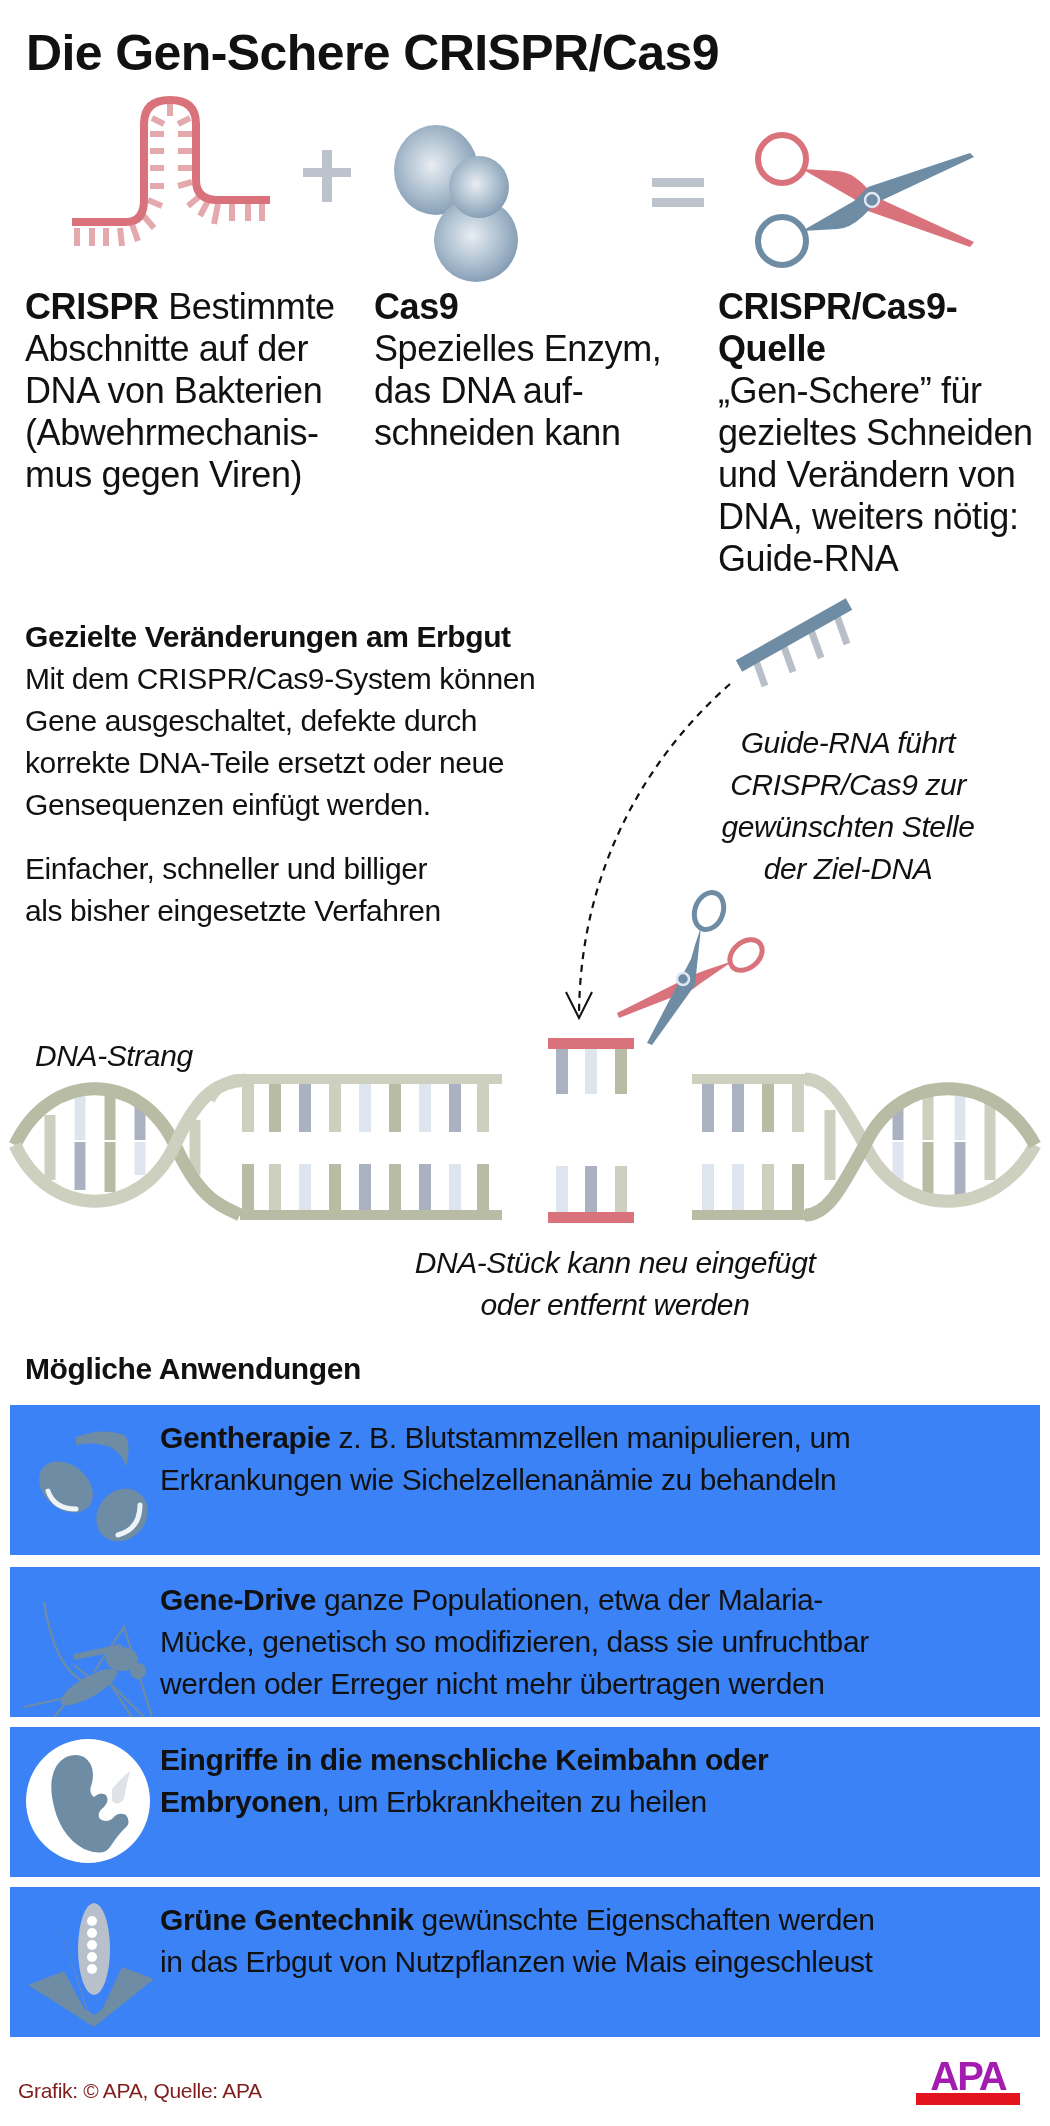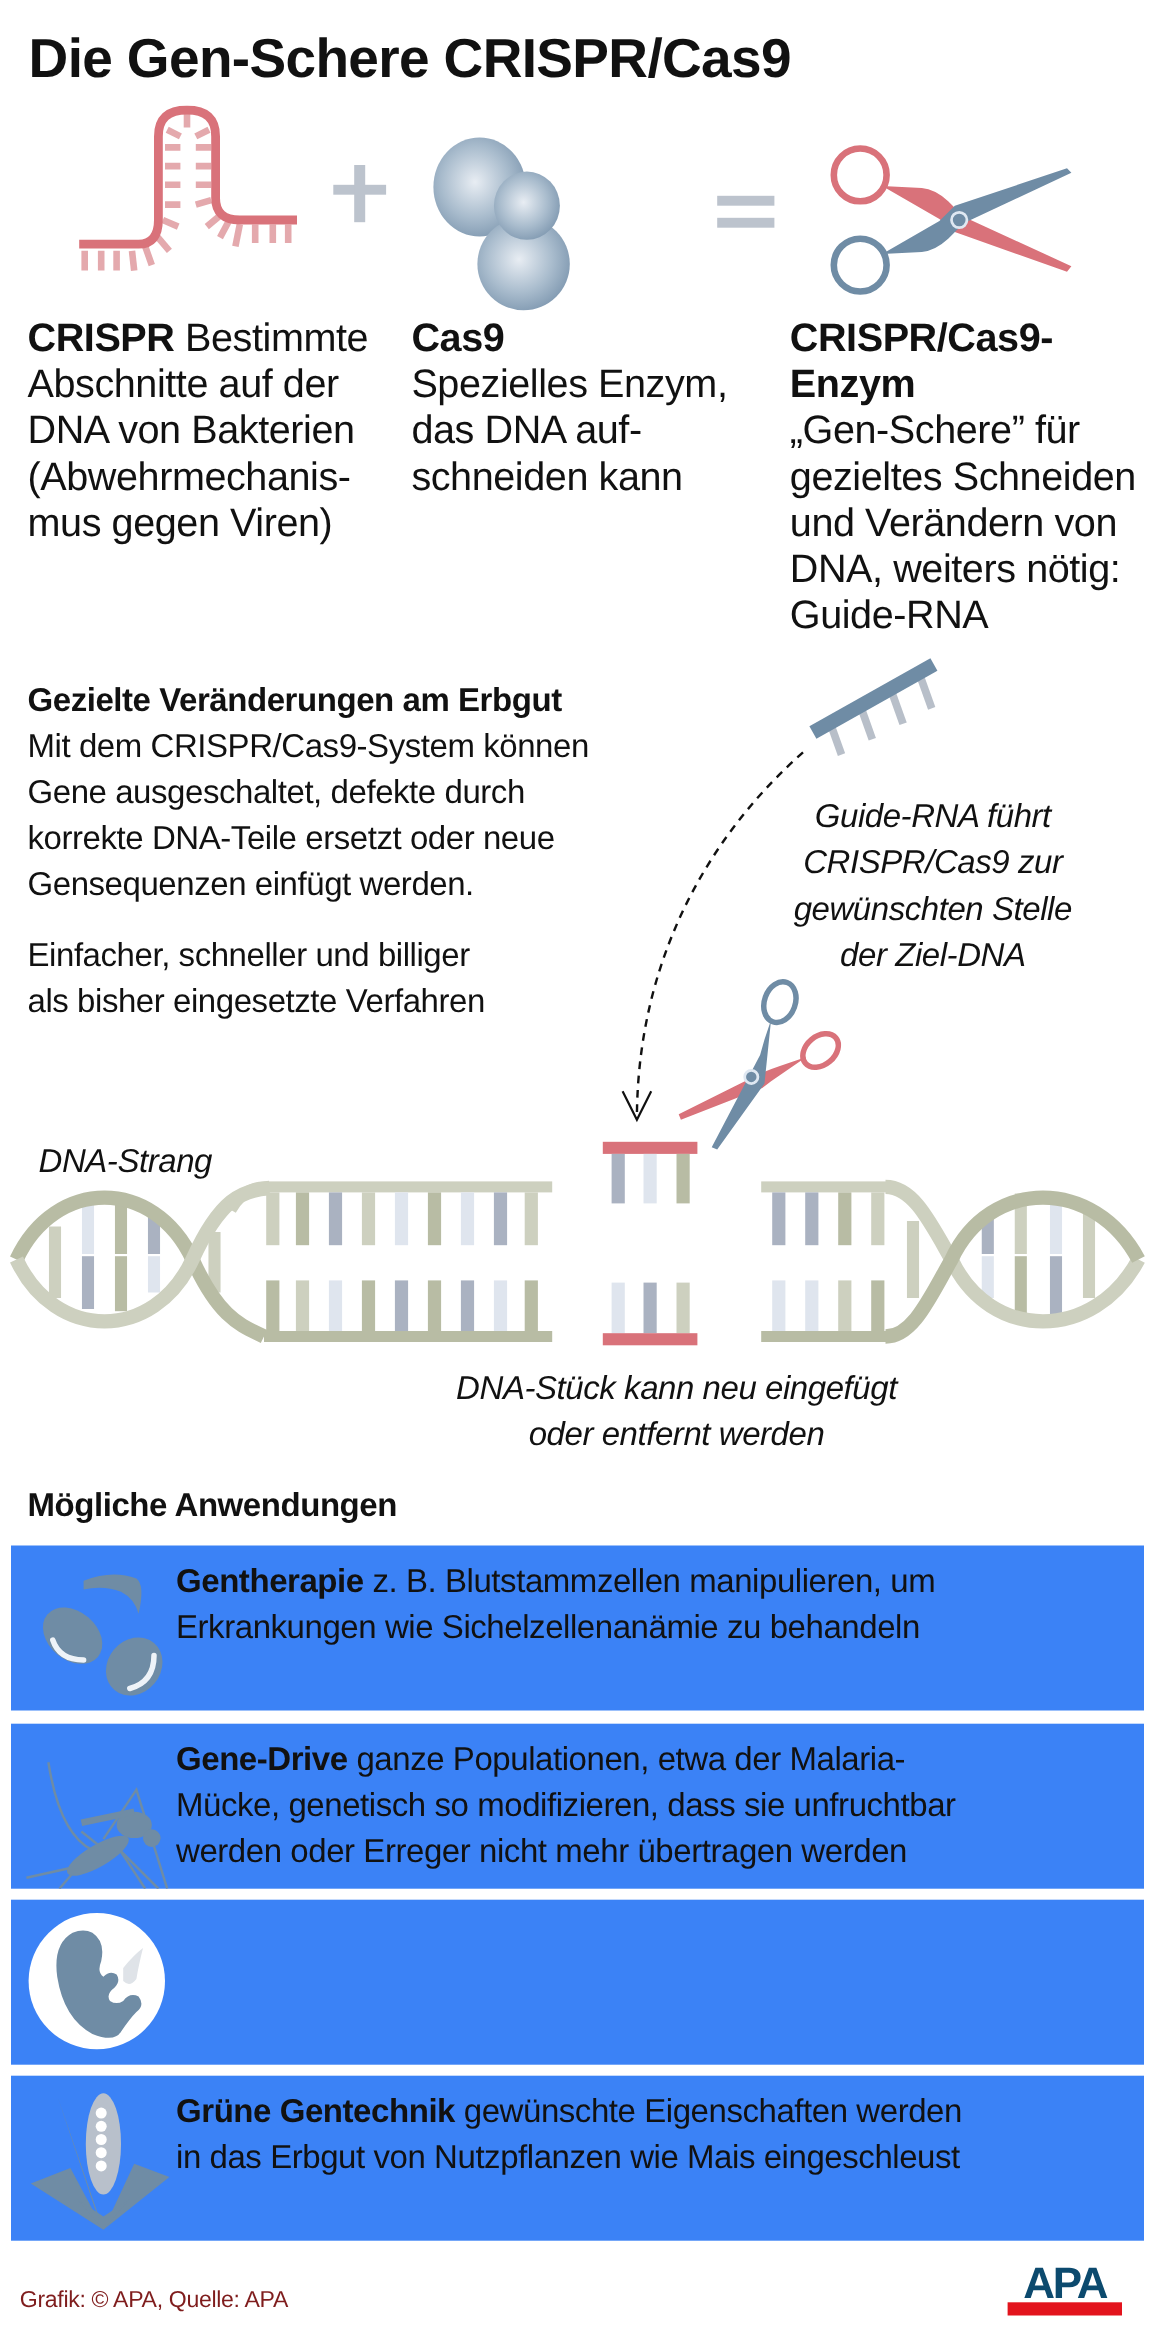--- a/index.html
+++ b/index.html
@@ -13,21 +13,21 @@
   .body-text { font-size:30px; line-height:42px; letter-spacing:-0.4px; }
   .body-text .line { display:block; white-space:nowrap; }
   .italic { font-style:italic; }
   .center { text-align:center; }
   .app-box { position:absolute; left:10px; width:1030px; height:150px; background:#3b82f6; }
   .app-text { position:absolute; left:150px; top:12px; font-size:30px; line-height:42px; letter-spacing:-0.4px; }
   .app-text .line { display:block; white-space:nowrap; }
   .app-icon { position:absolute; left:4px; top:0; width:150px; height:150px; }
   .footer { left:18px; top:2079px; font-size:21px; letter-spacing:-0.3px; white-space:nowrap; color:#7f1d1d; }
   .apa { left:916px; top:2058px; width:104px; height:48px; }
-  .apa-letters { position:absolute; left:0; top:0; width:104px; height:36px; font-weight:bold; font-size:40px; line-height:36px; color:#0c4a6e; text-align:center; letter-spacing:-2px; }
+  .apa-letters { position:absolute; left:0; top:0; width:104px; height:36px; font-weight:bold; font-size:40px; line-height:36px; color:#a21caf; text-align:center; letter-spacing:-2px; }
   .apa-bar { position:absolute; left:0; top:35px; width:104px; height:12px; background:#e3141d; }
   svg { display:block; }
 </style>
 </head>
 <body>
 
 <div class="abs title">Die Gen-Schere CRISPR/Cas9</div>
 
 <svg class="abs" style="left:60px;top:96px;" width="220" height="160" viewBox="0 0 220 160">
 
@@ -97,21 +97,21 @@
 
 <div class="abs col" style="left:374px;top:286px;">
   <span class="line"><b>Cas9</b></span>
   <span class="line">Spezielles Enzym,</span>
   <span class="line">das DNA auf-</span>
   <span class="line">schneiden kann</span>
 </div>
 
 <div class="abs col" style="left:718px;top:286px;">
   <span class="line"><b>CRISPR/Cas9-</b></span>
-  <span class="line"><b>Enzym</b></span>
+  <span class="line"><b>Quelle</b></span>
   <span class="line">„Gen-Schere” für</span>
   <span class="line">gezieltes Schneiden</span>
   <span class="line">und Verändern von</span>
   <span class="line">DNA, weiters nötig:</span>
   <span class="line">Guide-RNA</span>
 </div>
 
 <div class="abs body-text" style="left:25px;top:594px;">
   <span class="line" style="font-weight:bold;margin-top:22px;">Gezielte Veränderungen am Erbgut</span>
   <span class="line">Mit dem CRISPR/Cas9-System  können</span>
@@ -278,20 +278,24 @@
     <span class="line">werden oder Erreger nicht mehr übertragen werden</span>
   </div>
 </div>
 
 <div class="app-box" style="top:1727px;">
   <svg class="app-icon" viewBox="0 0 150 150">
     <circle cx="74" cy="74" r="62" fill="#ffffff"></circle>
     <path d="M52 30 Q34 40 38 70 Q44 108 70 122 Q90 130 96 120 Q104 108 110 102 Q118 96 112 88 Q104 84 98 92 Q92 96 86 92 Q82 86 90 80 Q96 74 92 68 Q86 64 80 70 Q74 66 78 56 Q82 38 70 30 Q62 26 52 30 Z" fill="#6f8ca5"></path>
     <path d="M98 62 Q108 50 116 44 Q112 60 110 72 Q104 80 98 74 Z" fill="#dfe3e8"></path>
   </svg>
+  <div class="app-text">
+    <span class="line"><b>Eingriffe in die menschliche Keimbahn oder</b></span>
+    <span class="line"><b>Embryonen</b><span>, um Erbkrankheiten zu heilen</span></span>
+  </div>
 </div>
 
 <div class="app-box" style="top:1887px;">
   <svg class="app-icon" viewBox="0 0 150 150">
     <path d="M38 18 L72 120 L80 140 Z" fill="#6f8ca5"></path>
     <path d="M14 98 L50 84 L80 140 Z" fill="#6f8ca5"></path>
     <path d="M140 92 L108 80 L80 140 Z" fill="#6f8ca5"></path>
     <ellipse cx="80" cy="62" rx="16" ry="46" fill="#b8c0cb"></ellipse>
     <g fill="#ffffff">
       <circle cx="78" cy="34" r="5"></circle>

